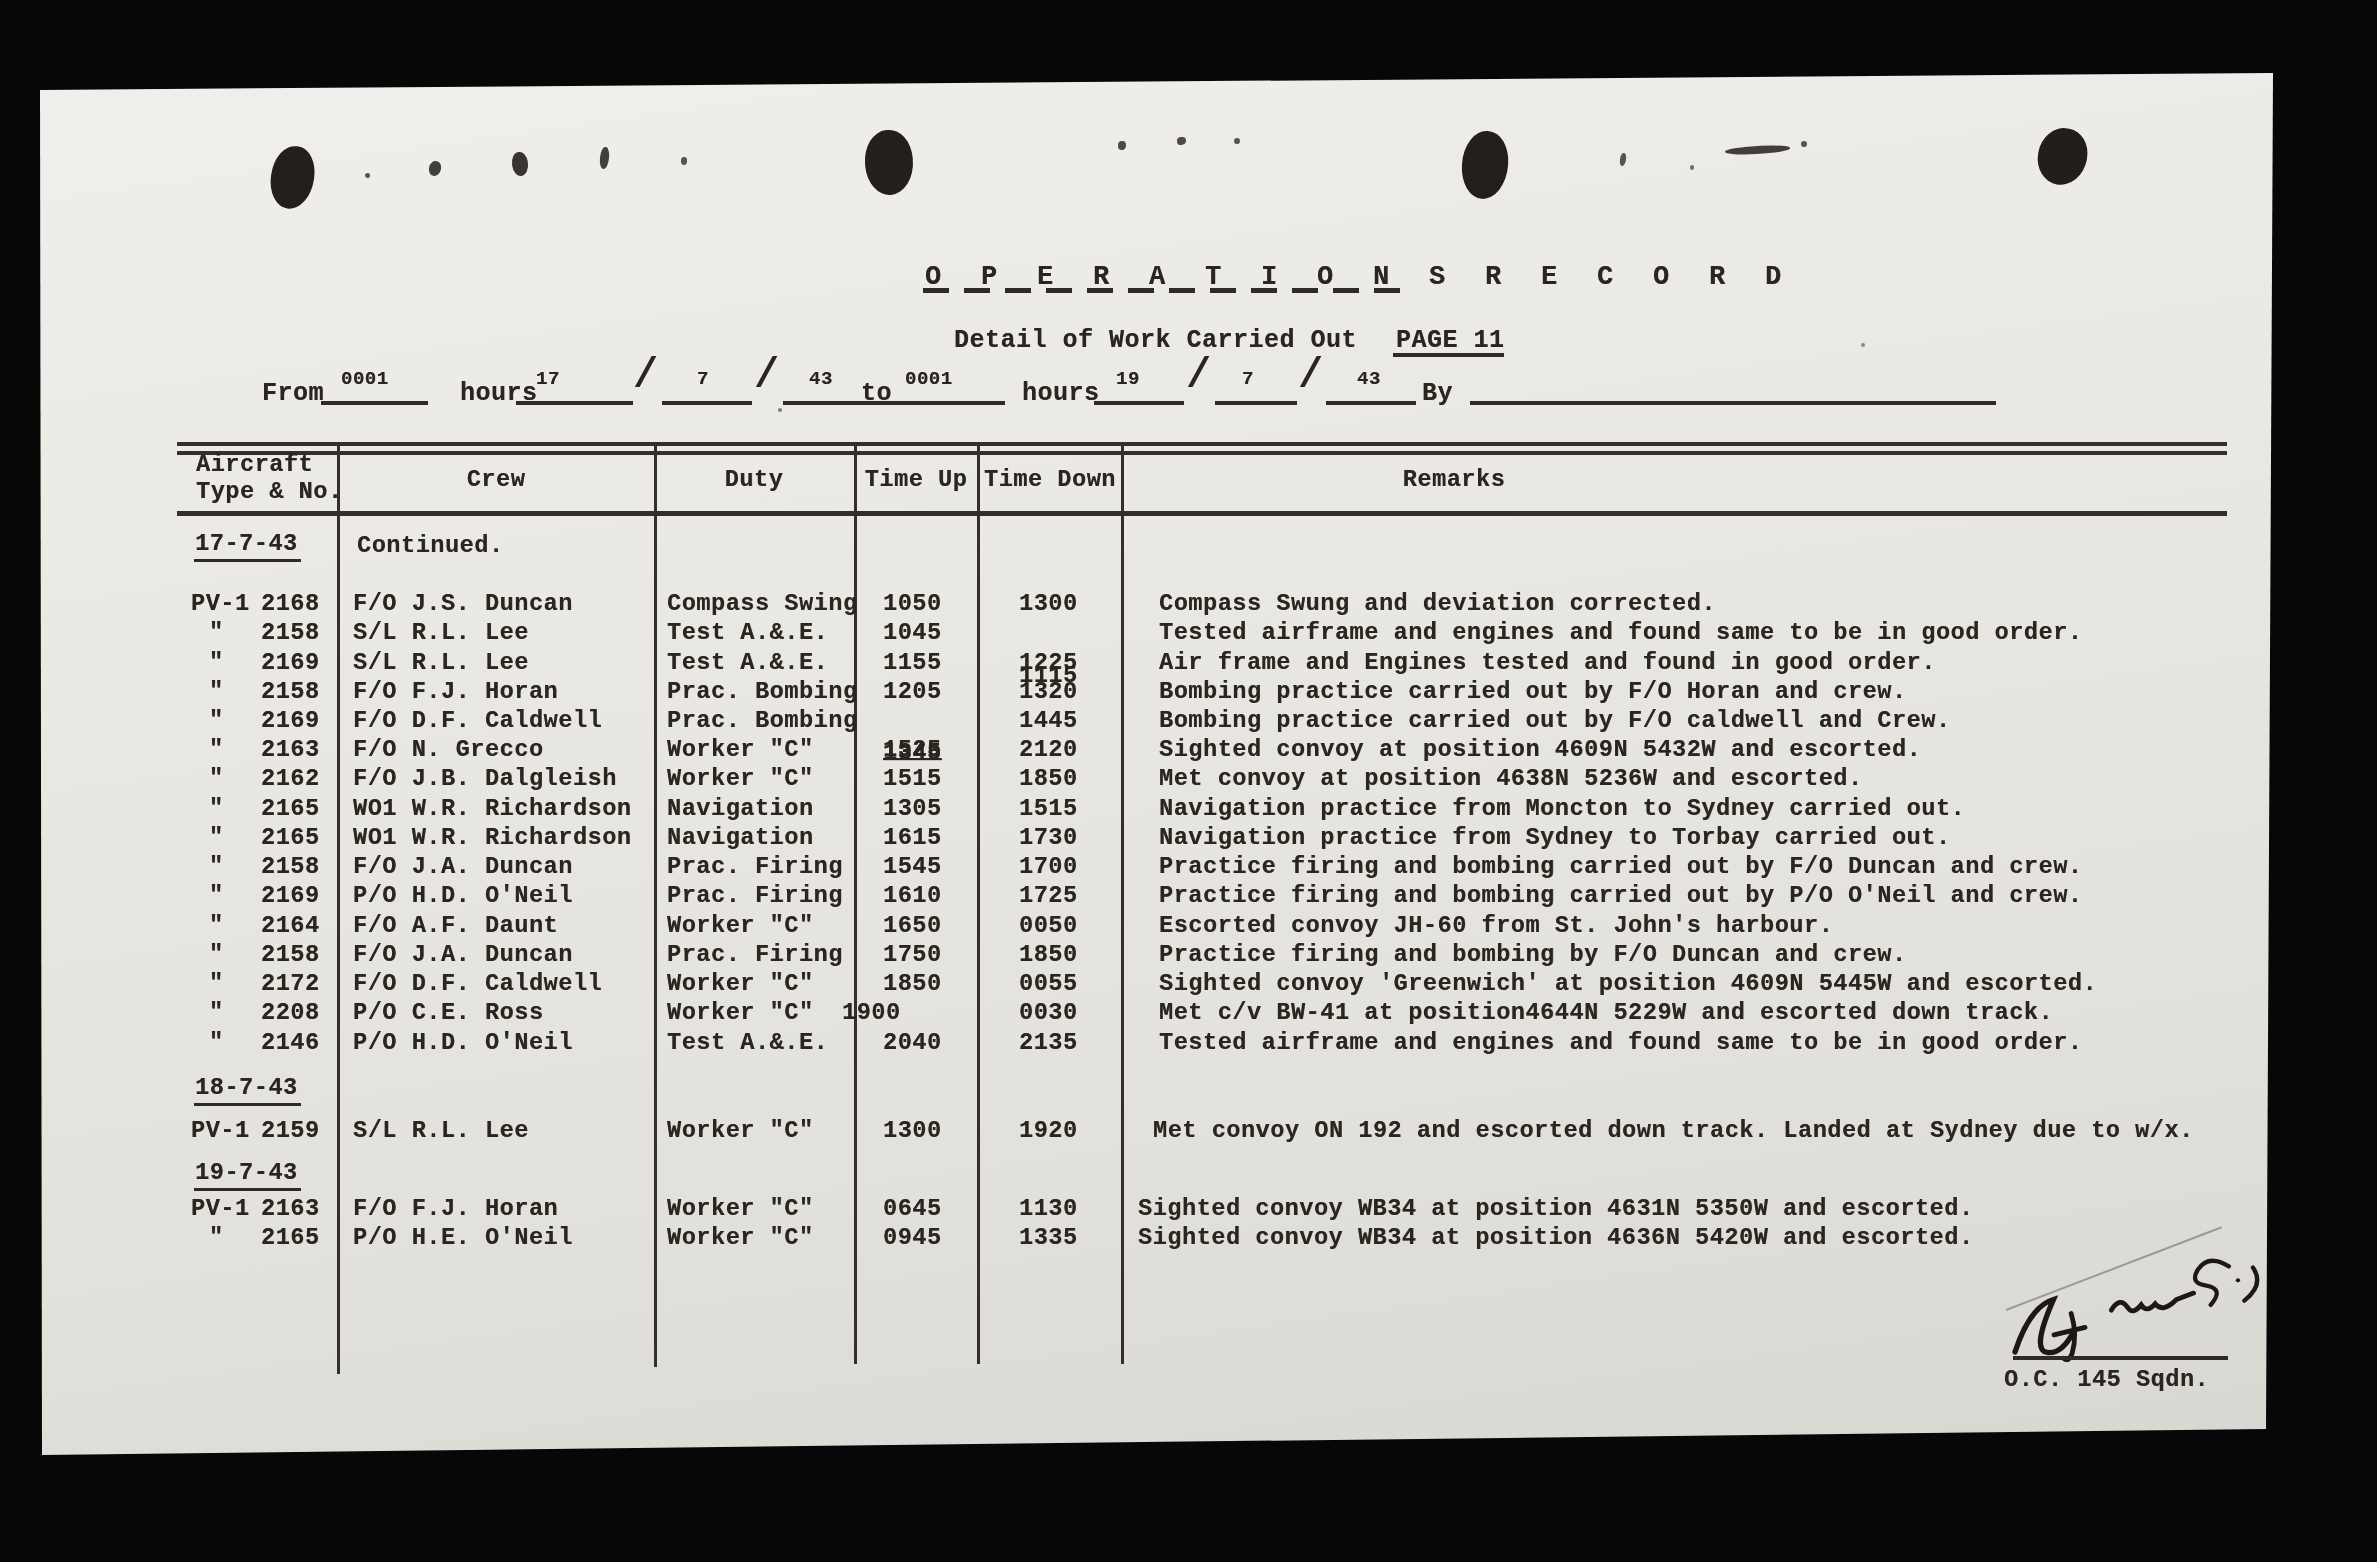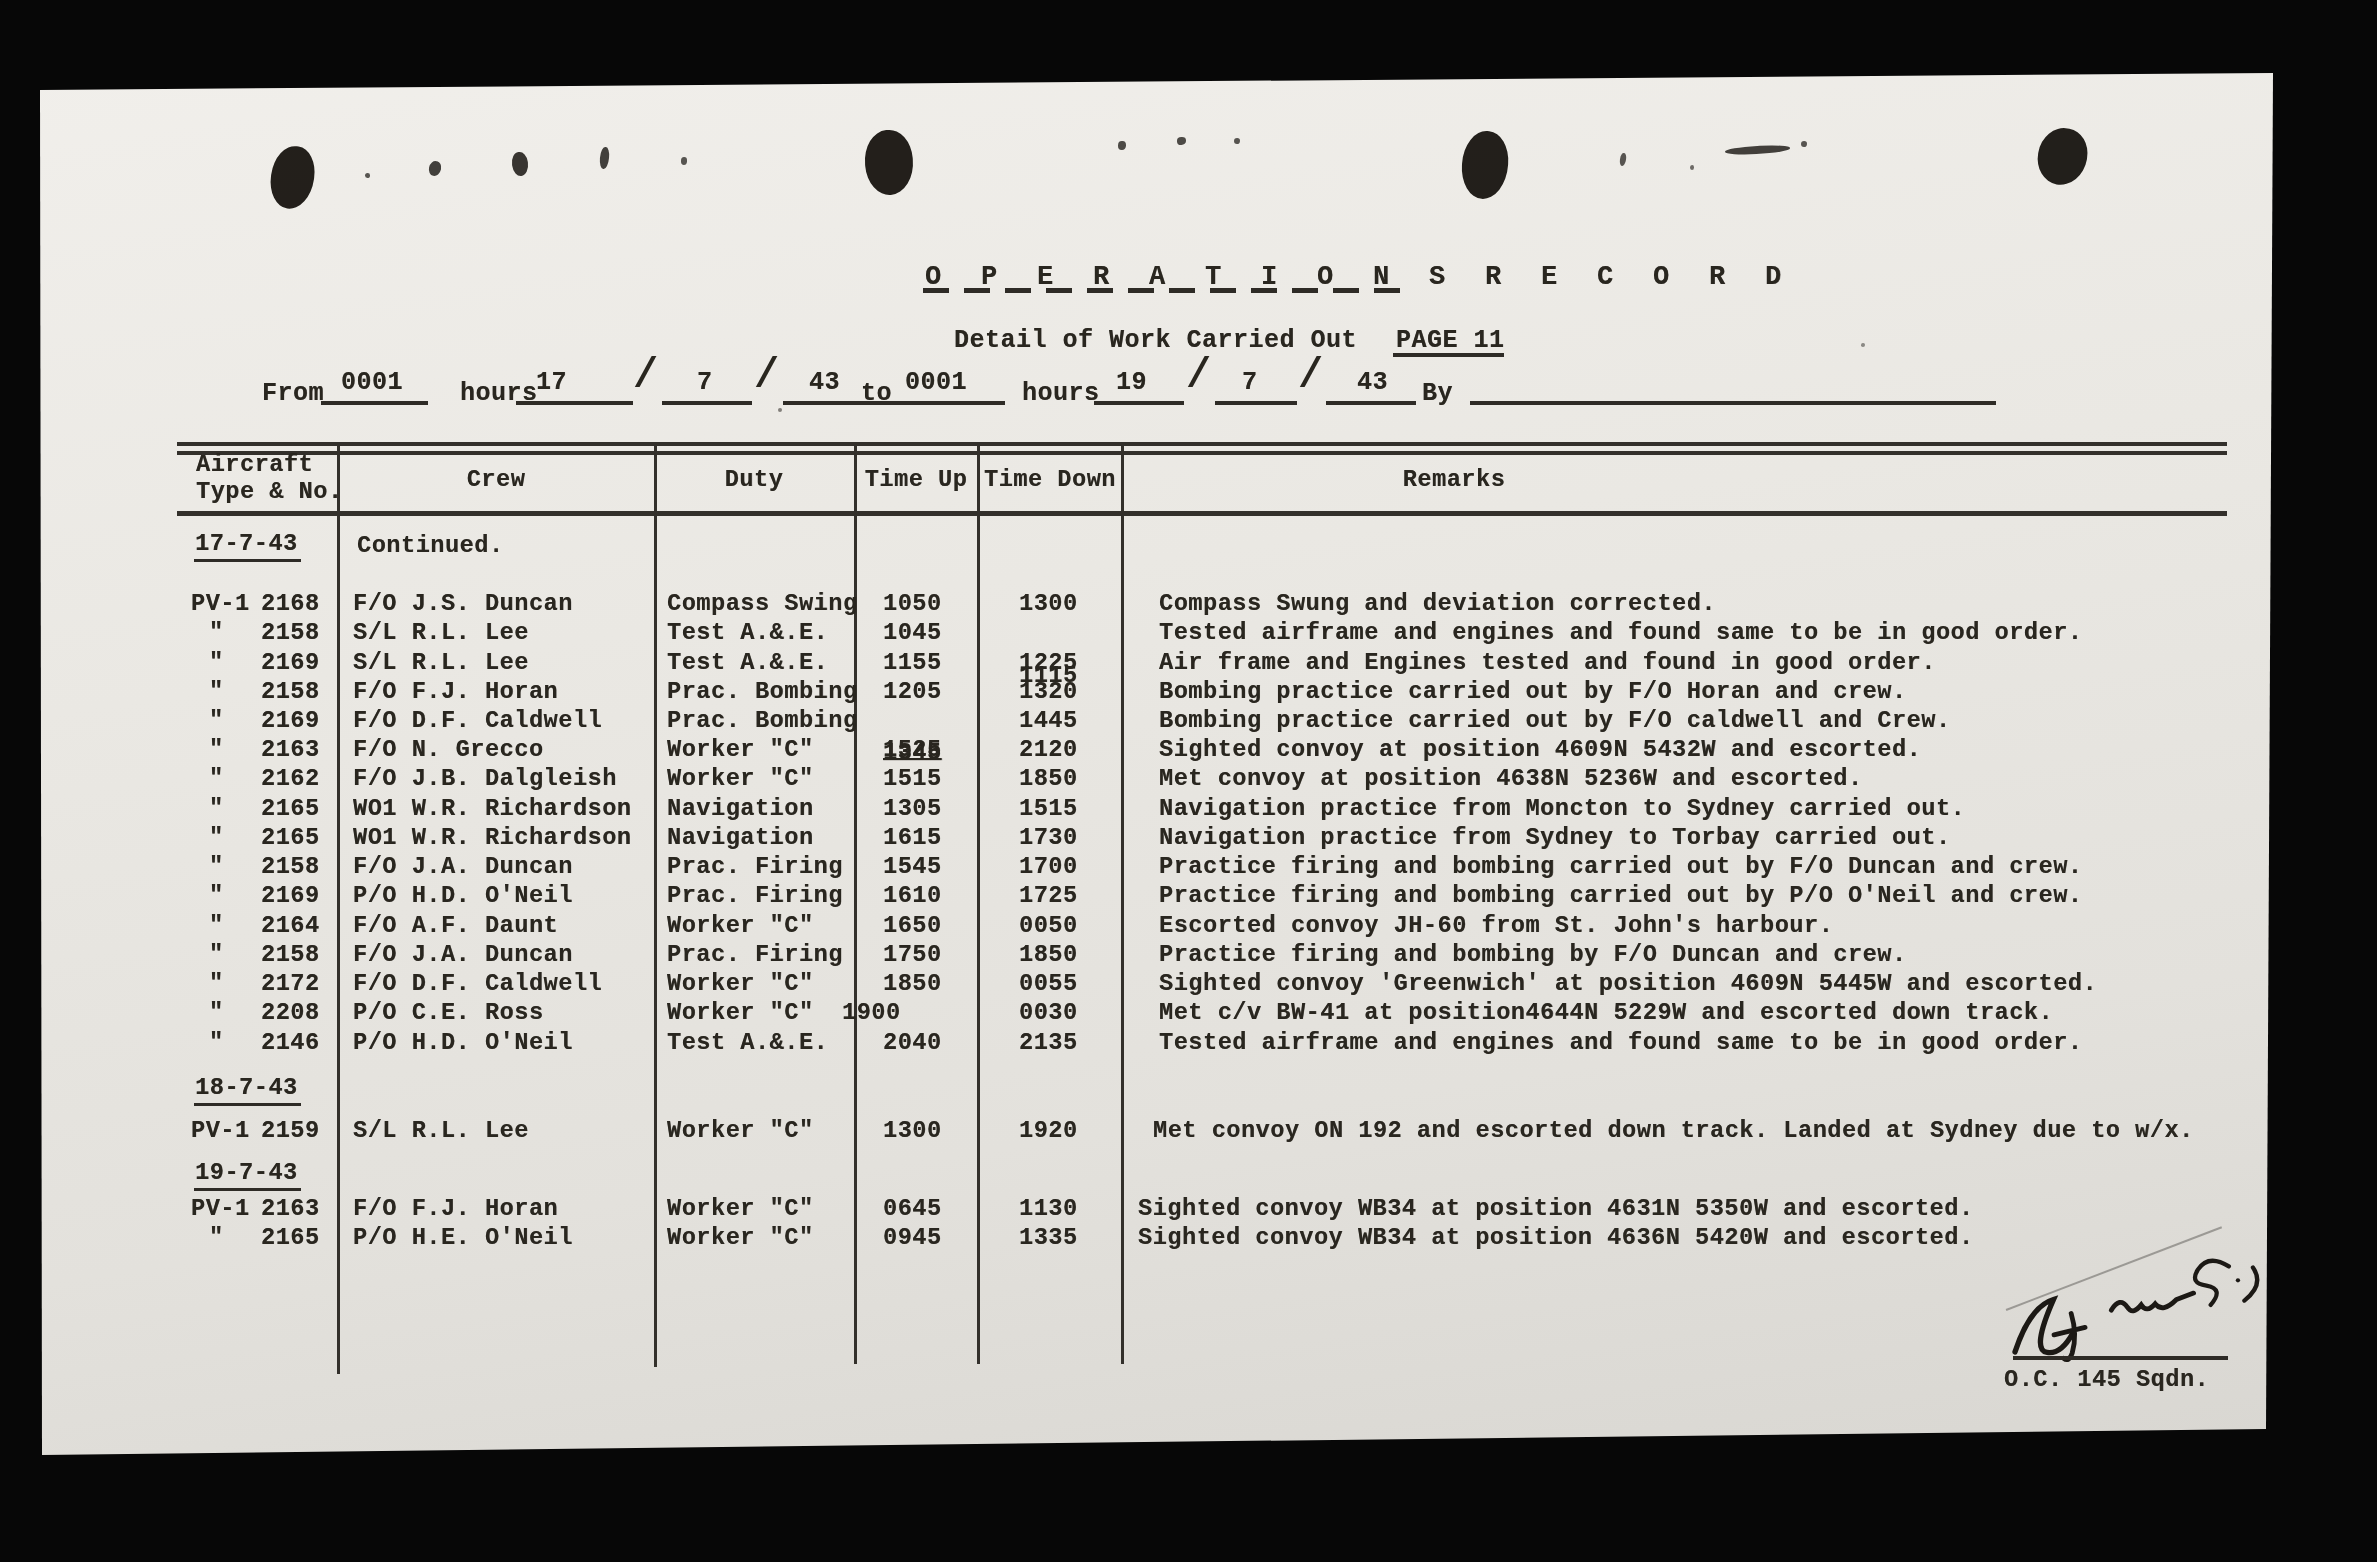--- a/index.html
+++ b/index.html
@@ -20,21 +20,21 @@
   .center{transform:translateX(-50%);}
   
   .doc-title{left:925px;top:262px;font-size:27px;letter-spacing:11.8px;}
   .title-dashes{position:absolute;left:923px;top:288px;width:483px;height:4.8px;
     background:repeating-linear-gradient(90deg,#2e2b26 0 26px,transparent 26px 41px);}
   .subtitle{left:954px;top:326px;font-size:25px;}
   .page-label{left:1396px;top:326px;font-size:25px;}
   .page-underline{position:absolute;left:1393px;top:353px;width:111px;height:4.3px;background:#2e2b26;}
   
   .plabel{top:379px;font-size:25px;}
-  .pvalue{top:368px;font-size:25px;}
+  .pvalue{top:368px;font-size:19px;}
   .pslash{top:352px;font-size:42px;font-weight:700;color:#29261f;position:absolute;}
   .pline{position:absolute;top:401px;height:3.8px;background:#2e2b26;}
   
   .hline{position:absolute;background:#33302b;}
   .vline{position:absolute;background:#33302b;width:2.7px;}
   
   .hdr{font-size:23.6px;}
   .date-label{font-size:23.6px;border-bottom:3.2px solid #2e2b26;padding:0 3.2px 2.1px 1.1px;}
   
   .sig-line{position:absolute;left:2013px;top:1356px;width:215px;height:4.3px;background:#2e2b26;}

